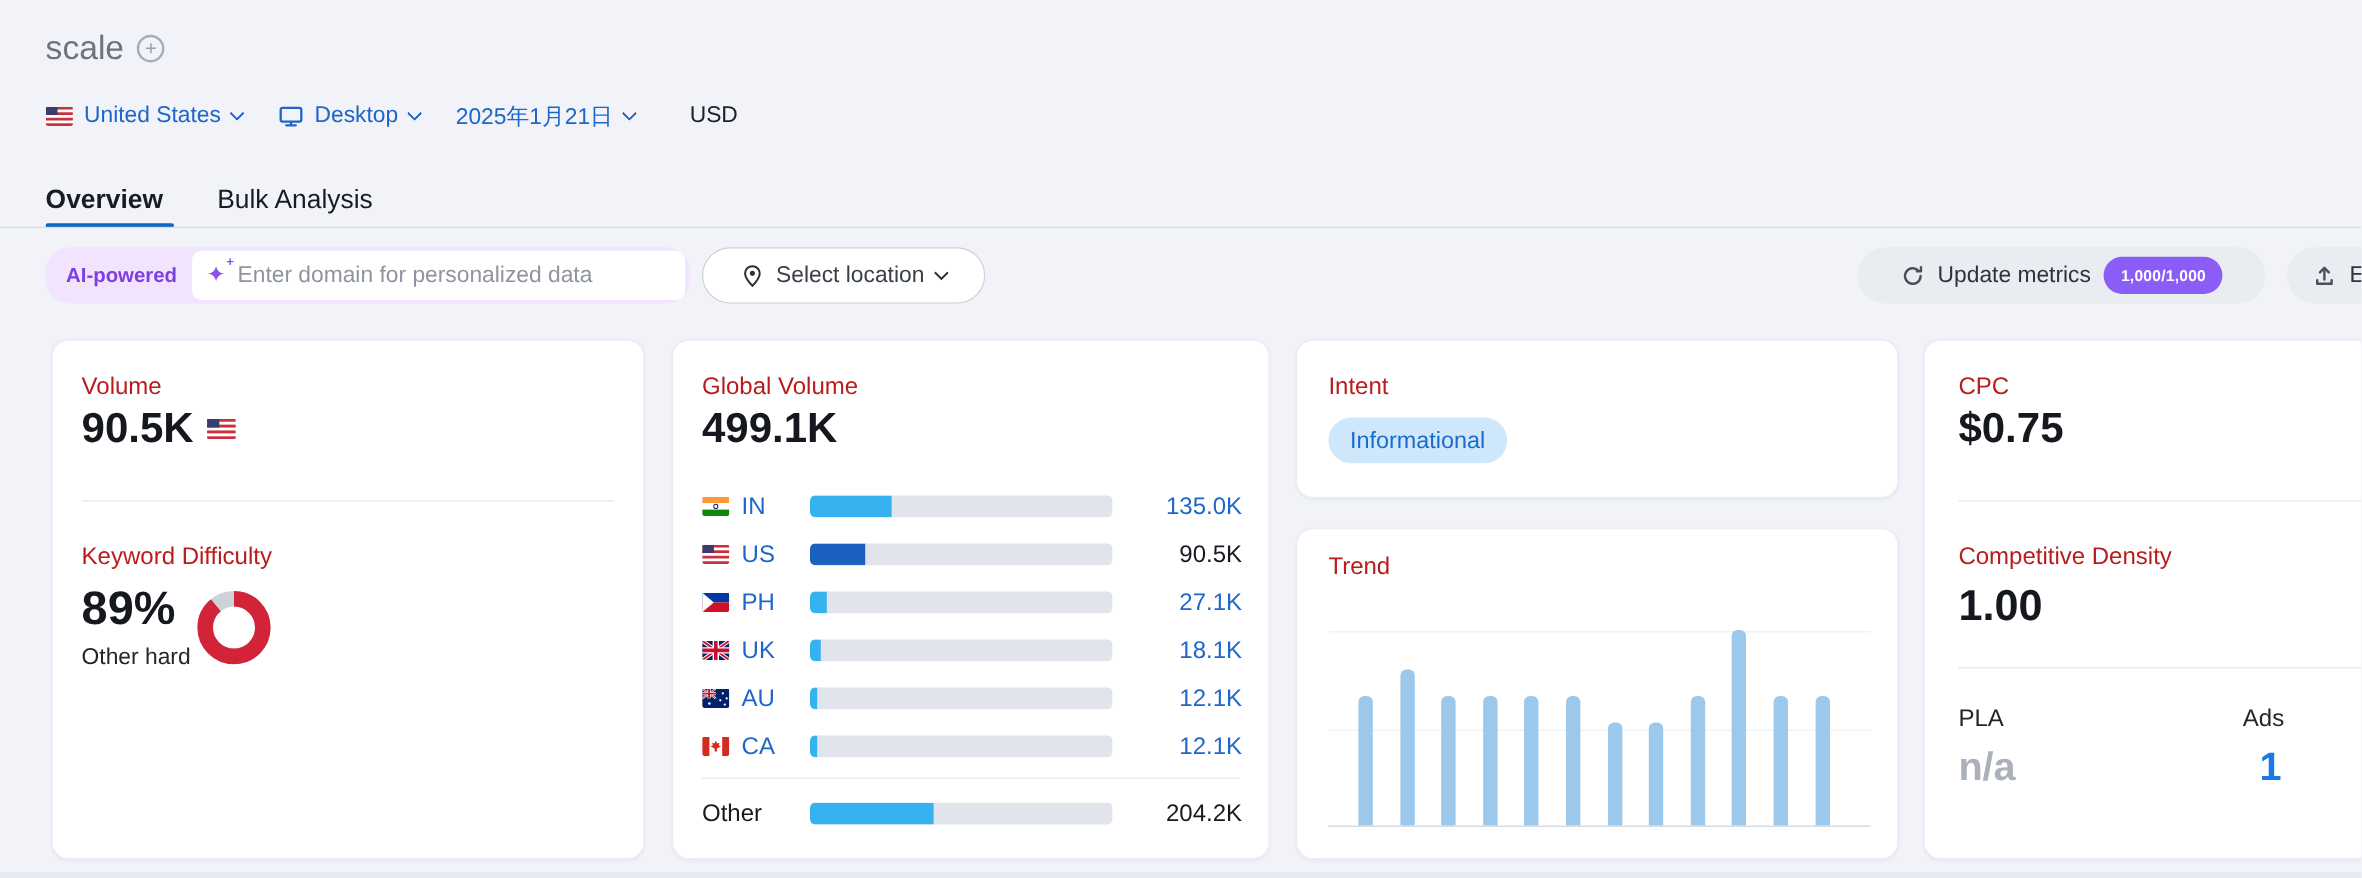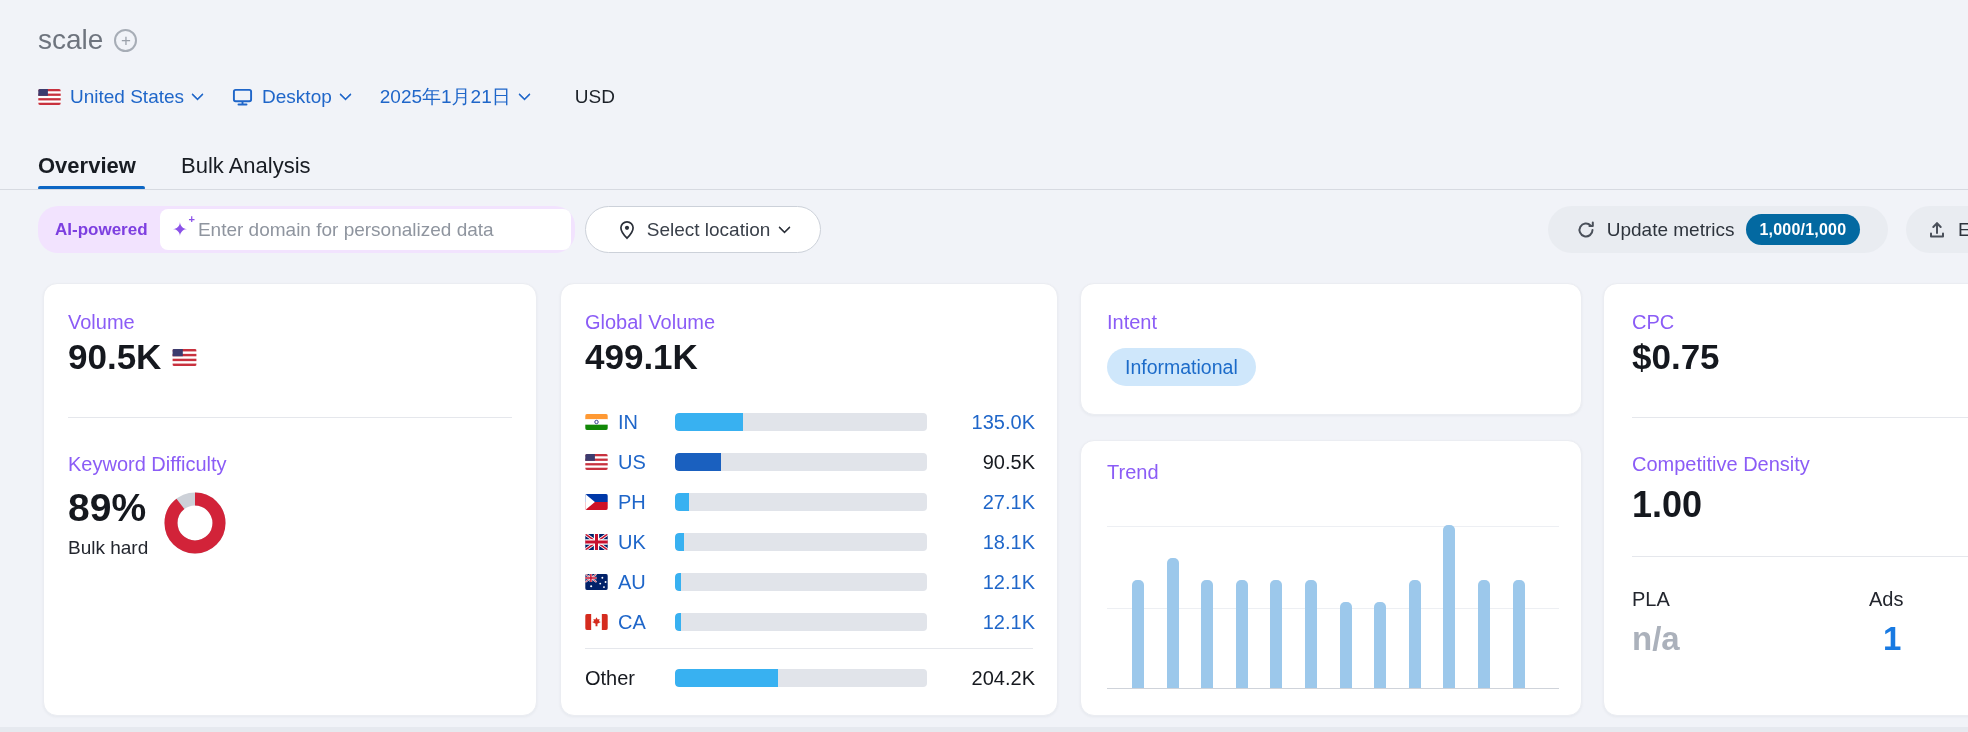--- a/index.html
+++ b/index.html
@@ -38,34 +38,34 @@
   .sparkle .mini { position:absolute; top:-6px; right:-7px; font-size:11px; font-weight:700; }
   .ai-input { border:none; outline:none; flex:1; font-size:19px; color:#2a2f38; font-family:"Liberation Sans",sans-serif; background:transparent; }
   .ai-input::placeholder { color:#8f959f; }
 
   .loc-btn { position:absolute; left:585px; top:206px; width:236px; height:47px; background:#fff; border:1px solid #ccd1d9;
     border-radius:24px; display:flex; align-items:center; justify-content:center; gap:10px; font-size:19px; color:#3a404a; cursor:pointer; }
   .loc-btn .chev { color:#2a2f38; }
 
   .upd-btn { position:absolute; left:1548px; top:206px; width:340px; height:47px; background:#e9ecf1; border-radius:24px;
     display:flex; align-items:center; justify-content:center; gap:11px; font-size:19px; color:#2e343d; cursor:pointer; }
-  .quota-pill { background:#0369a1; color:#fff; border-radius:16px; height:31px; line-height:31px; padding:0 14px;
-    font-size:16px; font-weight:600; letter-spacing:.2px; }
+  .quota-pill { background:#8b5cf6; color:#fff; border-radius:16px; height:31px; line-height:31px; padding:0 14px;
+    font-size:13px; font-weight:600; letter-spacing:.2px; }
   .exp-btn { position:absolute; left:1906px; top:206px; width:150px; height:47px; background:#e9ecf1; border-radius:24px;
     display:flex; align-items:center; gap:11px; padding-left:21px; font-size:19px; color:#2e343d; cursor:pointer; }
 
   
   .card { position:absolute; background:#fff; border:1px solid #ebedf2; border-radius:14px; box-shadow:0 1px 3px rgba(20,30,60,.05); }
   .c1 { left:43px; top:283px; width:494px; height:433px; }
   .c2 { left:560px; top:283px; width:498px; height:433px; }
   .c3a { left:1080px; top:283px; width:502px; height:132px; }
   .c3b { left:1080px; top:440px; width:502px; height:276px; }
   .c4 { left:1603px; top:283px; width:500px; height:433px; }
 
-  .card .label { position:absolute; font-size:20px; color:#8b5cf6; }
+  .card .label { position:absolute; font-size:20px; color:#b91c1c; }
   .card .big { position:absolute; font-size:35px; font-weight:700; color:#15181e; display:flex; align-items:center; gap:11px; }
   .card .divider { position:absolute; left:24px; right:24px; height:1px; background:#e5e7ec; }
 
   
   .kd-pct { position:absolute; left:24px; top:202px; font-size:39px; font-weight:700; color:#15181e; }
   .kd-donut { position:absolute; left:120px; top:208px; }
   .kd-level { position:absolute; left:24px; top:253px; font-size:19px; color:#23262e; }
   .kd-desc { position:absolute; left:24px; top:295px; width:448px; font-size:18.5px; line-height:26px; color:#6d7482; }
 
   
@@ -214,21 +214,21 @@
           </svg>
         </span>
     </div>
     <div class="divider" style="top:133px;"></div>
     <div class="label" style="left:24px; top:169px;">Keyword Difficulty</div>
     <div class="kd-pct">89%</div>
     <svg class="kd-donut" width="62" height="62" viewBox="0 0 62 62">
       <circle cx="31" cy="31" r="24" fill="none" stroke="#cdd1d8" stroke-width="13"></circle>
       <circle id="kd-arc" cx="31" cy="31" r="24" fill="none" stroke="#d22339" stroke-width="13" transform="rotate(-90 31 31)" stroke-dasharray="134.20883816135597 150.79644737231007"></circle>
     </svg>
-    <div class="kd-level">Bulk hard</div>
+    <div class="kd-level">Other hard</div>
   </div>
 
   <div class="card c2">
     <div class="label" style="left:24px; top:27px;">Global Volume</div>
     <div class="big" style="left:24px; top:53px;">499.1K</div>
     <div class="gv-rows">
         <div class="gv-row">
           <span class="gv-code-block">
             <span class="flag">
               <svg width="23" height="16" viewBox="0 0 21 15">

